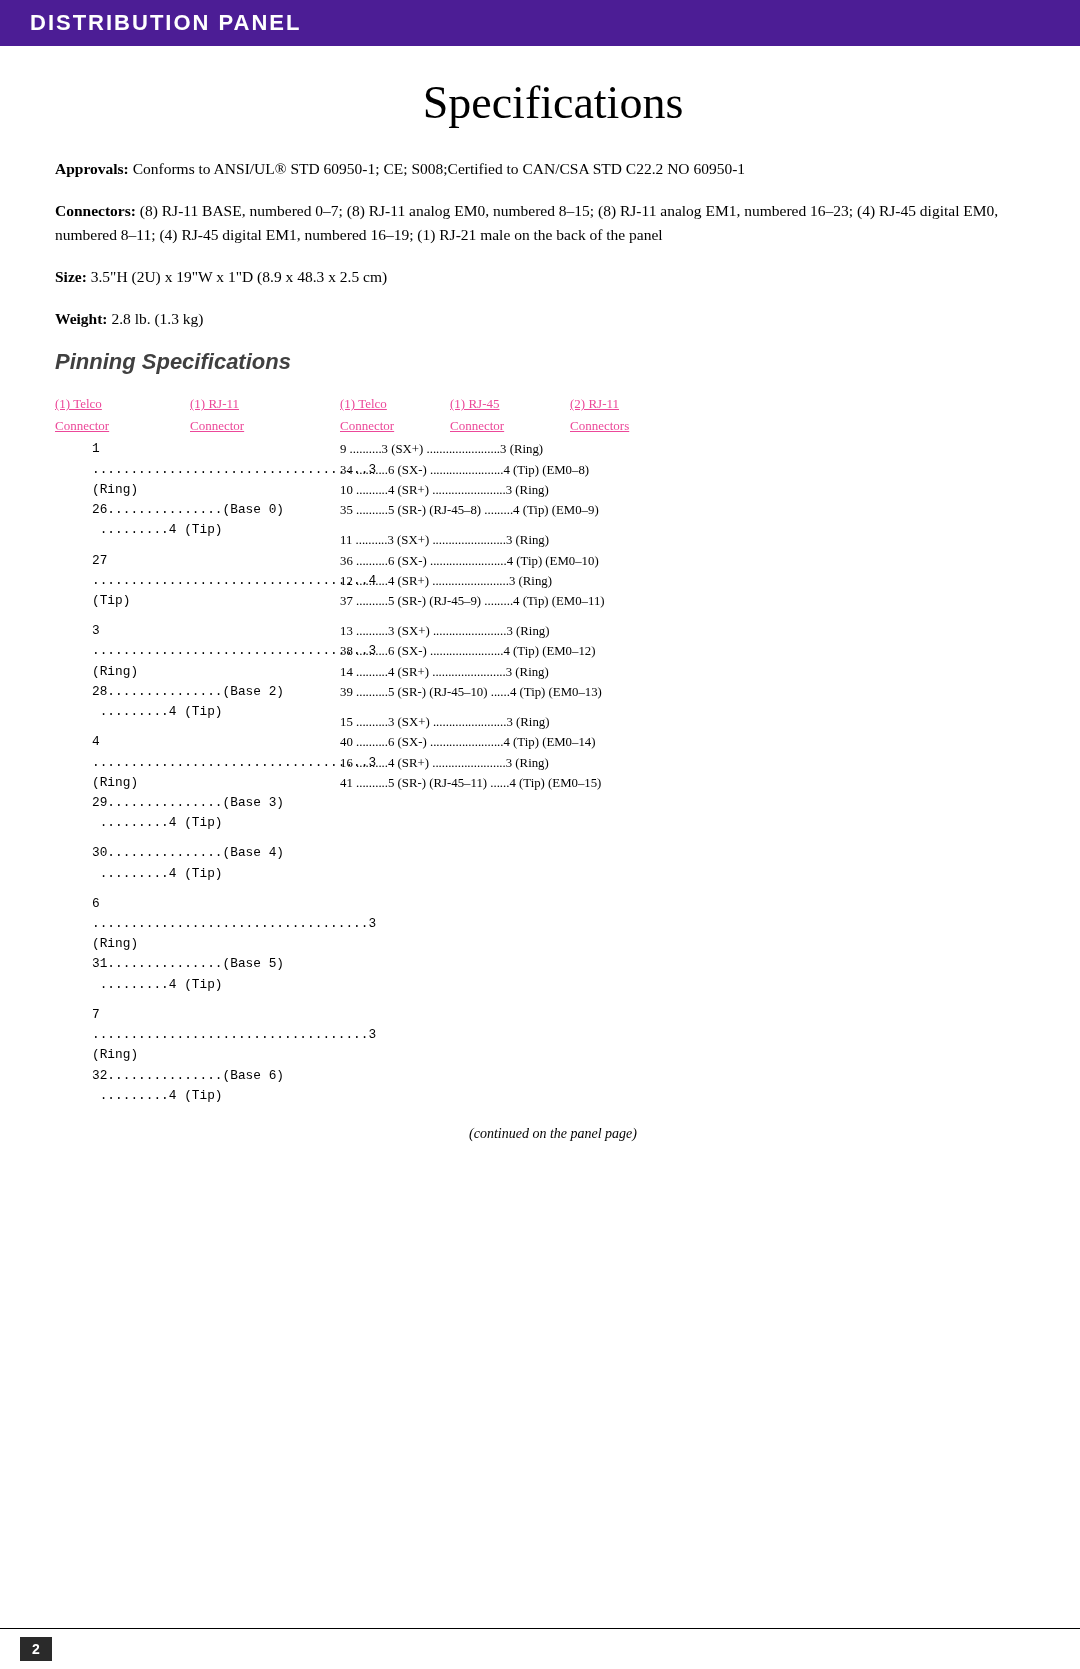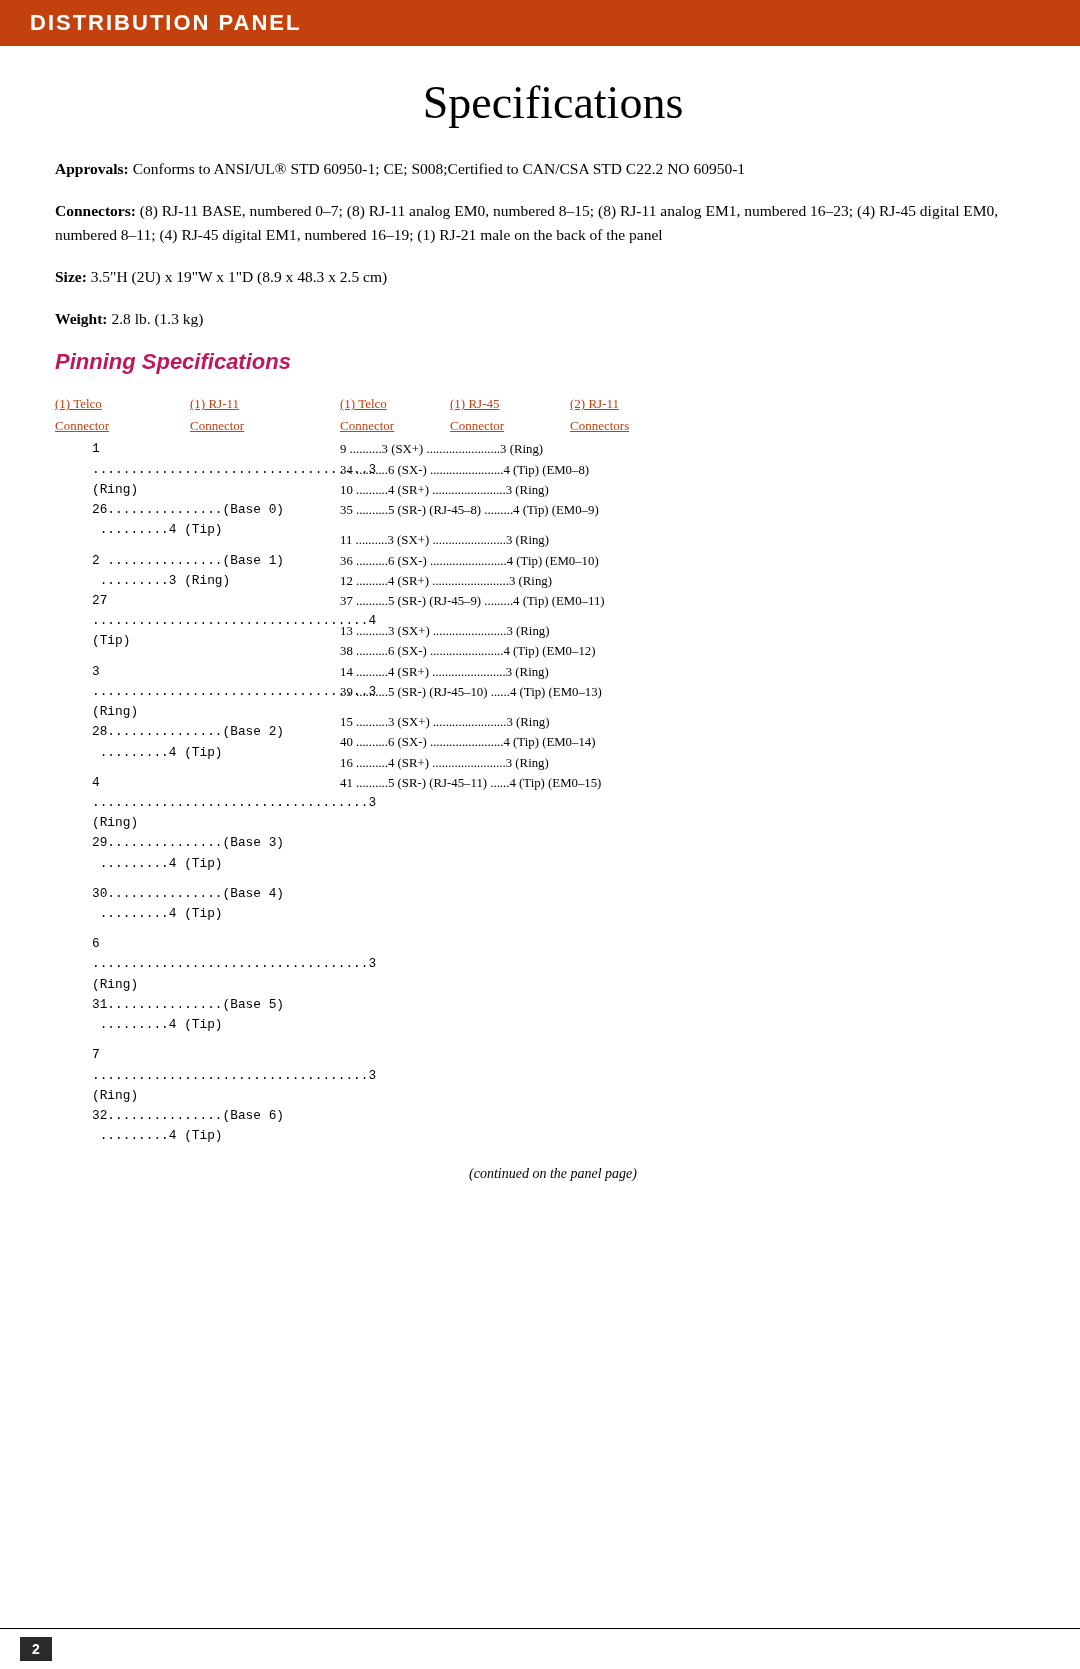--- a/index.html
+++ b/index.html
@@ -16,21 +16,21 @@
     .page-wrapper {
       width: 1080px;
       min-height: 1669px;
       background: #ffffff;
       padding: 0;
       position: relative;
     }
 
     
     .header-bar {
-      background: #c2410c;
+      background: #4c1d95;
       padding: 10px 30px;
       display: flex;
       align-items: center;
       text-align: center;
     }
 
     .header-title {
       color: #ffffff;
       font-family: Arial, Helvetica, sans-serif;
       font-weight: 900;
@@ -67,21 +67,21 @@
     }
 
     
     .pinning-heading {
       font-family: 'Arial Black', Arial, sans-serif;
       font-size: 22px;
       font-weight: 900;
       font-style: italic;
       margin-top: 12px;
       margin-bottom: 20px;
-      color: #be185d;
+      color: #404040;
       border-bottom: none;
     }
 
     
     .pinning-section {
       font-size: 13.5px;
       line-height: 1.4;
     }
 
     
@@ -101,21 +101,21 @@
 
     
     .col-headers {
       display: flex;
       margin-bottom: 4px;
     }
 
     .col-header {
       font-size: 13px;
       text-decoration: underline;
-      color: #c2410c;
+      color: #ec4899;
     }
 
     .left-header-1 { width: 135px; }
     .left-header-2 { width: 135px; }
 
     
     .footer-continued {
       text-align: center;
       font-style: italic;
       font-size: 14px;
@@ -191,21 +191,20 @@
           </div>
           <div class="col-headers">
             <span class="col-header left-header-1">Connector</span>
             <span class="col-header left-header-2">Connector</span>
           </div>
 
           <div style="font-family: 'Courier New', Courier, monospace; font-size: 12.8px; line-height: 1.58; margin-top: 4px; margin-left: 37px;">
             <div>1 ....................................3 (Ring)</div>
             <div>26...............(Base 0) &nbsp;.........4 (Tip)</div>
             <div style="height:10px"></div>
-            <div>2 ...............(Base 1) &nbsp;.........3 (Ring)</div>
             <div>27 ....................................4 (Tip)</div>
             <div style="height:10px"></div>
             <div>3 ....................................3 (Ring)</div>
             <div>28...............(Base 2) &nbsp;.........4 (Tip)</div>
             <div style="height:10px"></div>
             <div>4 ....................................3 (Ring)</div>
             <div>29...............(Base 3) &nbsp;.........4 (Tip)</div>
             <div style="height:10px"></div>
             <div>30...............(Base 4) &nbsp;.........4 (Tip)</div>
             <div style="height:10px"></div>

